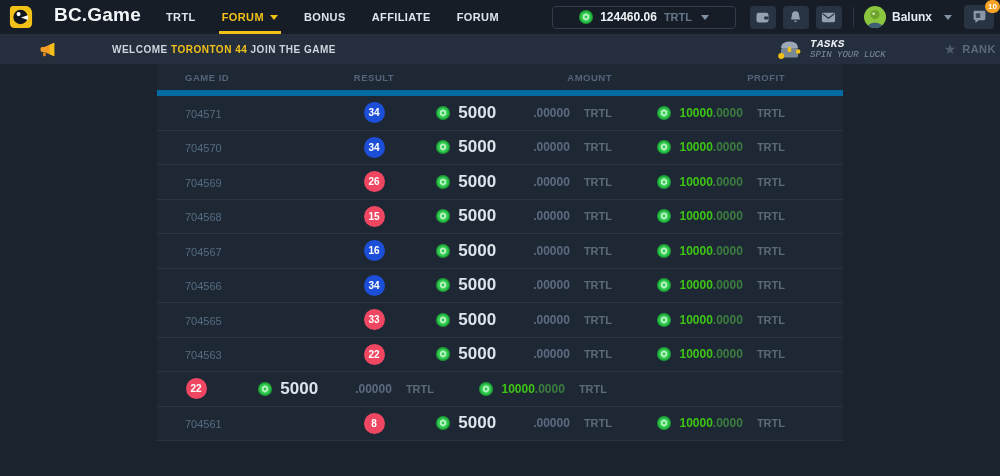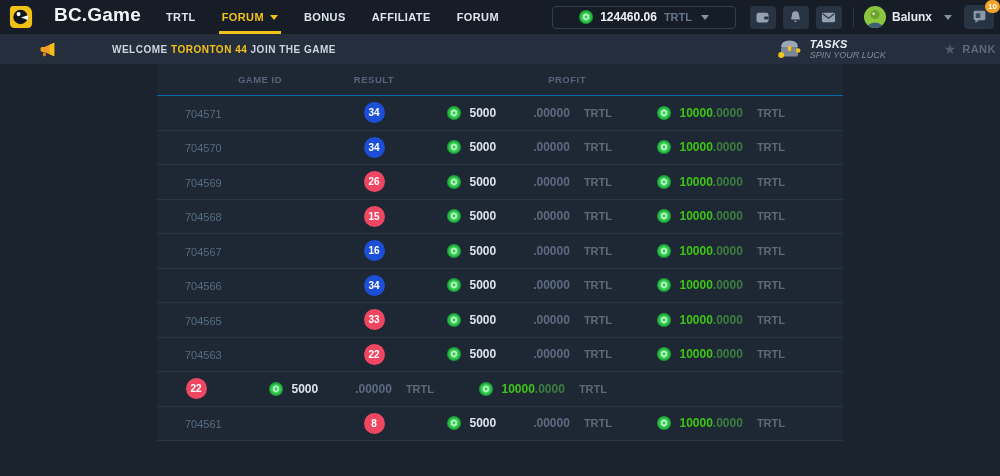--- a/index.html
+++ b/index.html
@@ -34,45 +34,45 @@
     display:flex; align-items:center; justify-content:center; cursor:pointer; border:none; }
   .chat-badge { position:absolute; top:-5px; right:-6px; min-width:15px; height:13px; background:#f7a325;
     border-radius:8px; color:#fff; font-size:8px; font-weight:bold; display:flex; align-items:center;
     justify-content:center; padding:0 3px; }
 
   
   .banner { height:30px; background:#242e3c; display:flex; align-items:center; }
   .megaphone { margin-left:38px; display:flex; }
   .banner-text { margin-left:54px; font-size:10px; font-weight:bold; letter-spacing:.5px; color:#cdd5de; }
   .banner-text .uname { color:#f2c118; }
-  .tasks { margin-left:auto; display:flex; align-items:flex-start; gap:8px; cursor:pointer; }
+  .tasks { margin-left:auto; display:flex; align-items:flex-end; gap:8px; cursor:pointer;font-family:Liberation Mono, monospace; }
   .tasks-lines { display:flex; flex-direction:column; line-height:1.15; font-style:italic; }
   .tasks-title { color:#e8edf2; font-size:11px; font-weight:bold; letter-spacing:.3px; }
   .tasks-sub { color:#7e8c9b; font-size:9px; }
   .rank { display:flex; align-items:center; gap:6px; margin-left:58px; margin-right:4px; cursor:pointer; }
   .rank-star { color:#4e5b69; font-size:14px; line-height:1; }
   .rank-label { color:#5c6a78; font-size:11px; font-weight:bold; letter-spacing:.5px; }
 
   
   .panel { margin-left:157px; width:686px; background:#1e2835; }
   .thead, .trow { display:flex; align-items:center; }
-  .thead { height:32px; border-bottom:1px solid #0369a1;text-align:center; }
+  .thead { height:32px; border-bottom:6px solid #0369a1; }
   .trow { height:34.5px; border-bottom:1px solid #2a3543; }
   .c1 { width:178px; padding-left:28px; }
   .c2 { width:78px; display:flex; justify-content:center; }
   .c3 { width:199px; display:flex; justify-content:flex-end; align-items:center; }
   .c4 { width:173px; display:flex; justify-content:flex-end; align-items:center; }
   .th { color:#55647a; font-size:9.5px; font-weight:bold; letter-spacing:.5px; }
   .gid { color:#566c80; font-size:11px; cursor:pointer; }
   .badge { width:21px; height:21px; border-radius:50%; display:flex; align-items:center;
     justify-content:center; color:#fff; font-size:10px; font-weight:bold; }
   .v-navy { background:#1d4ed8; }
   .v-red  { background:#ef4762; }
   .coin { margin-right:8px; display:flex; }
-  .amt-int { color:#dde4ec; font-size:12px; font-weight:bold; }
+  .amt-int { color:#dde4ec; font-size:17px; font-weight:bold; }
   .amt-dec { color:#5c6a80; font-size:12px; font-weight:bold;padding-left:37px; }
   .pft-int { color:#3dc414; font-size:12px; font-weight:bold; }
   .pft-dec { color:#3c7d3f; font-size:12px; font-weight:bold; }
   .cur { color:#5c6a76; font-size:11px; font-weight:bold; margin-left:14px; }
 </style>
 </head>
 <body>
 
 <div class="header">
   <div class="logo">
@@ -215,20 +215,21 @@
   <div class="rank">
     <span class="rank-star">★</span>
     <span class="rank-label">RANK</span>
   </div>
 </div>
 
 <div class="panel">
   <div class="thead">
     <div class="c1 th">GAME ID</div>
     <div class="c2 th">RESULT</div>
+    <div class="c3 th">AMOUNT</div>
     <div class="c4 th">PROFIT</div>
   </div>
 
   <div>
 
       <div class="trow">
         <div class="c1">
           <span class="gid">704571</span>
         </div>
         <div class="c2">

